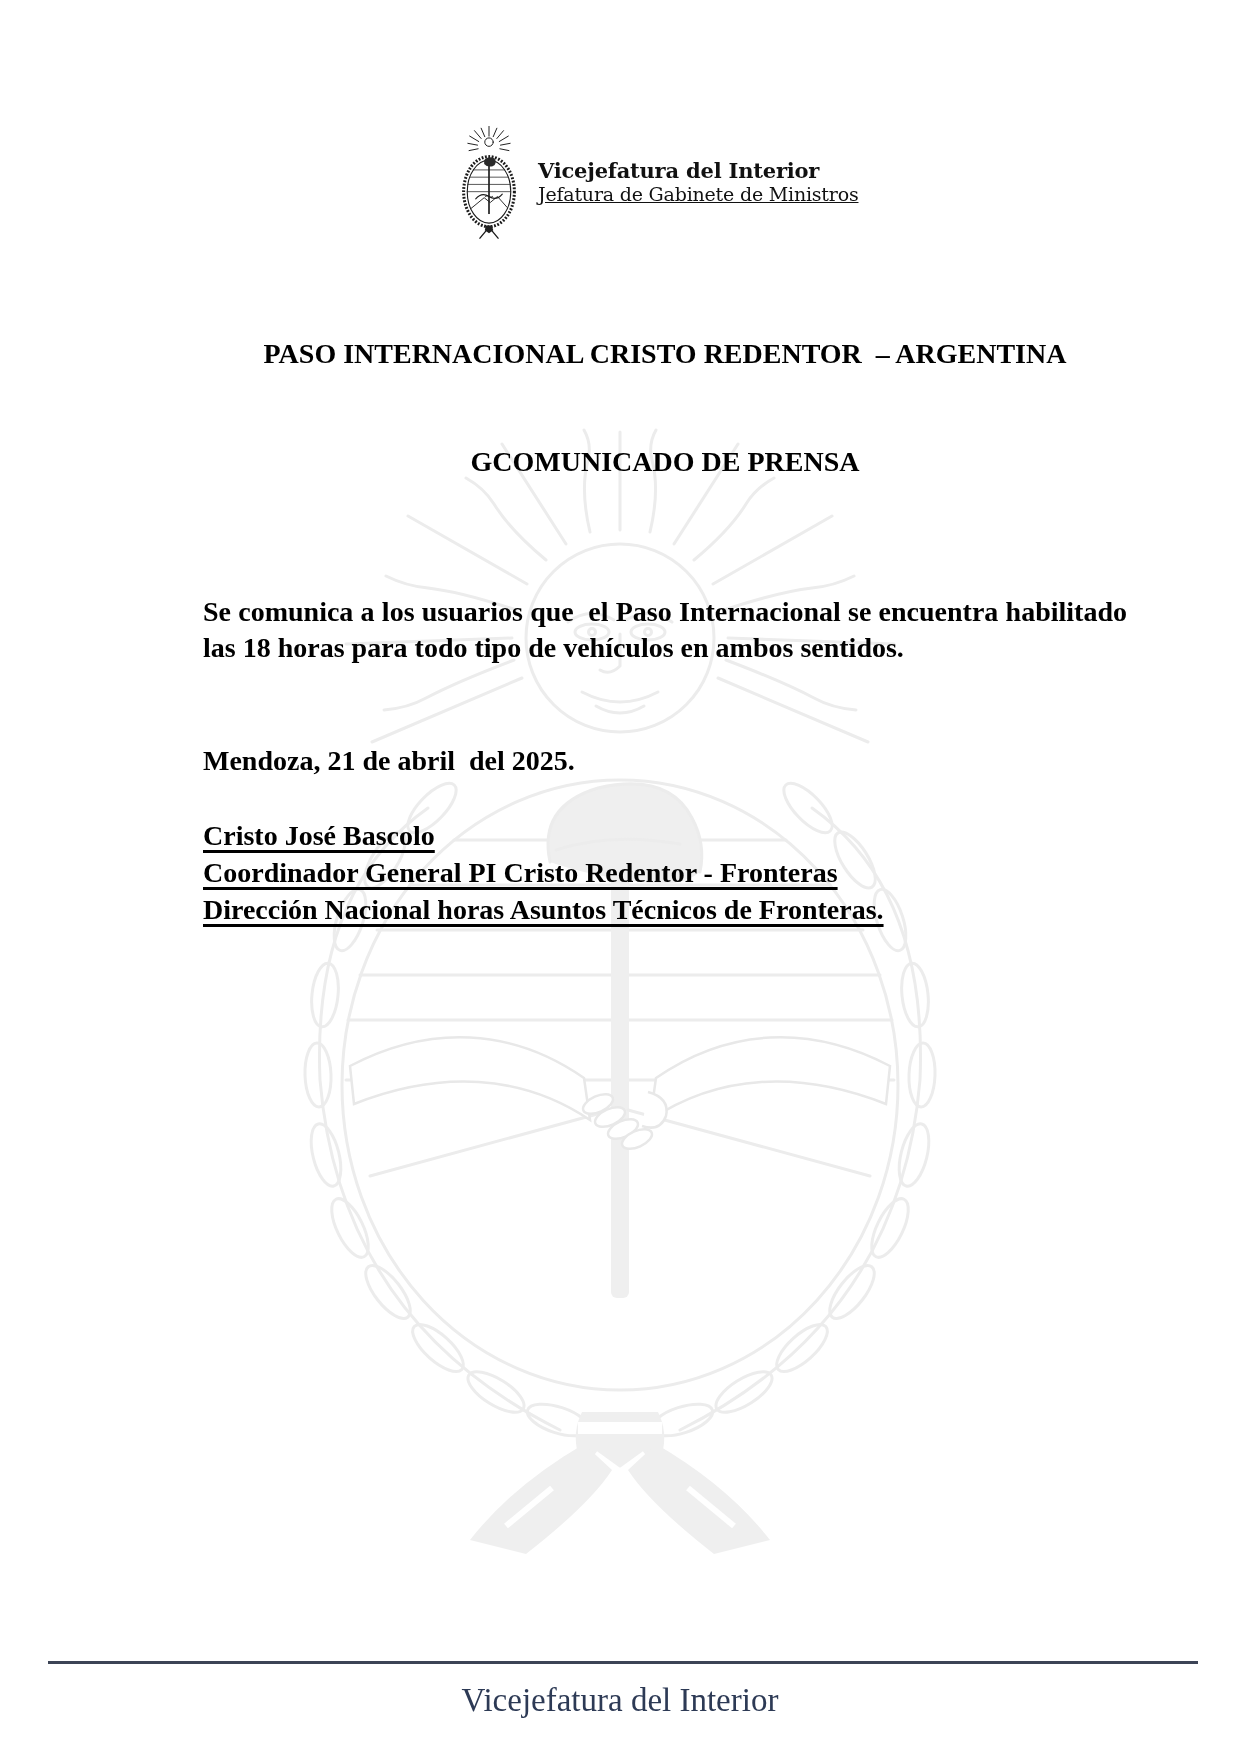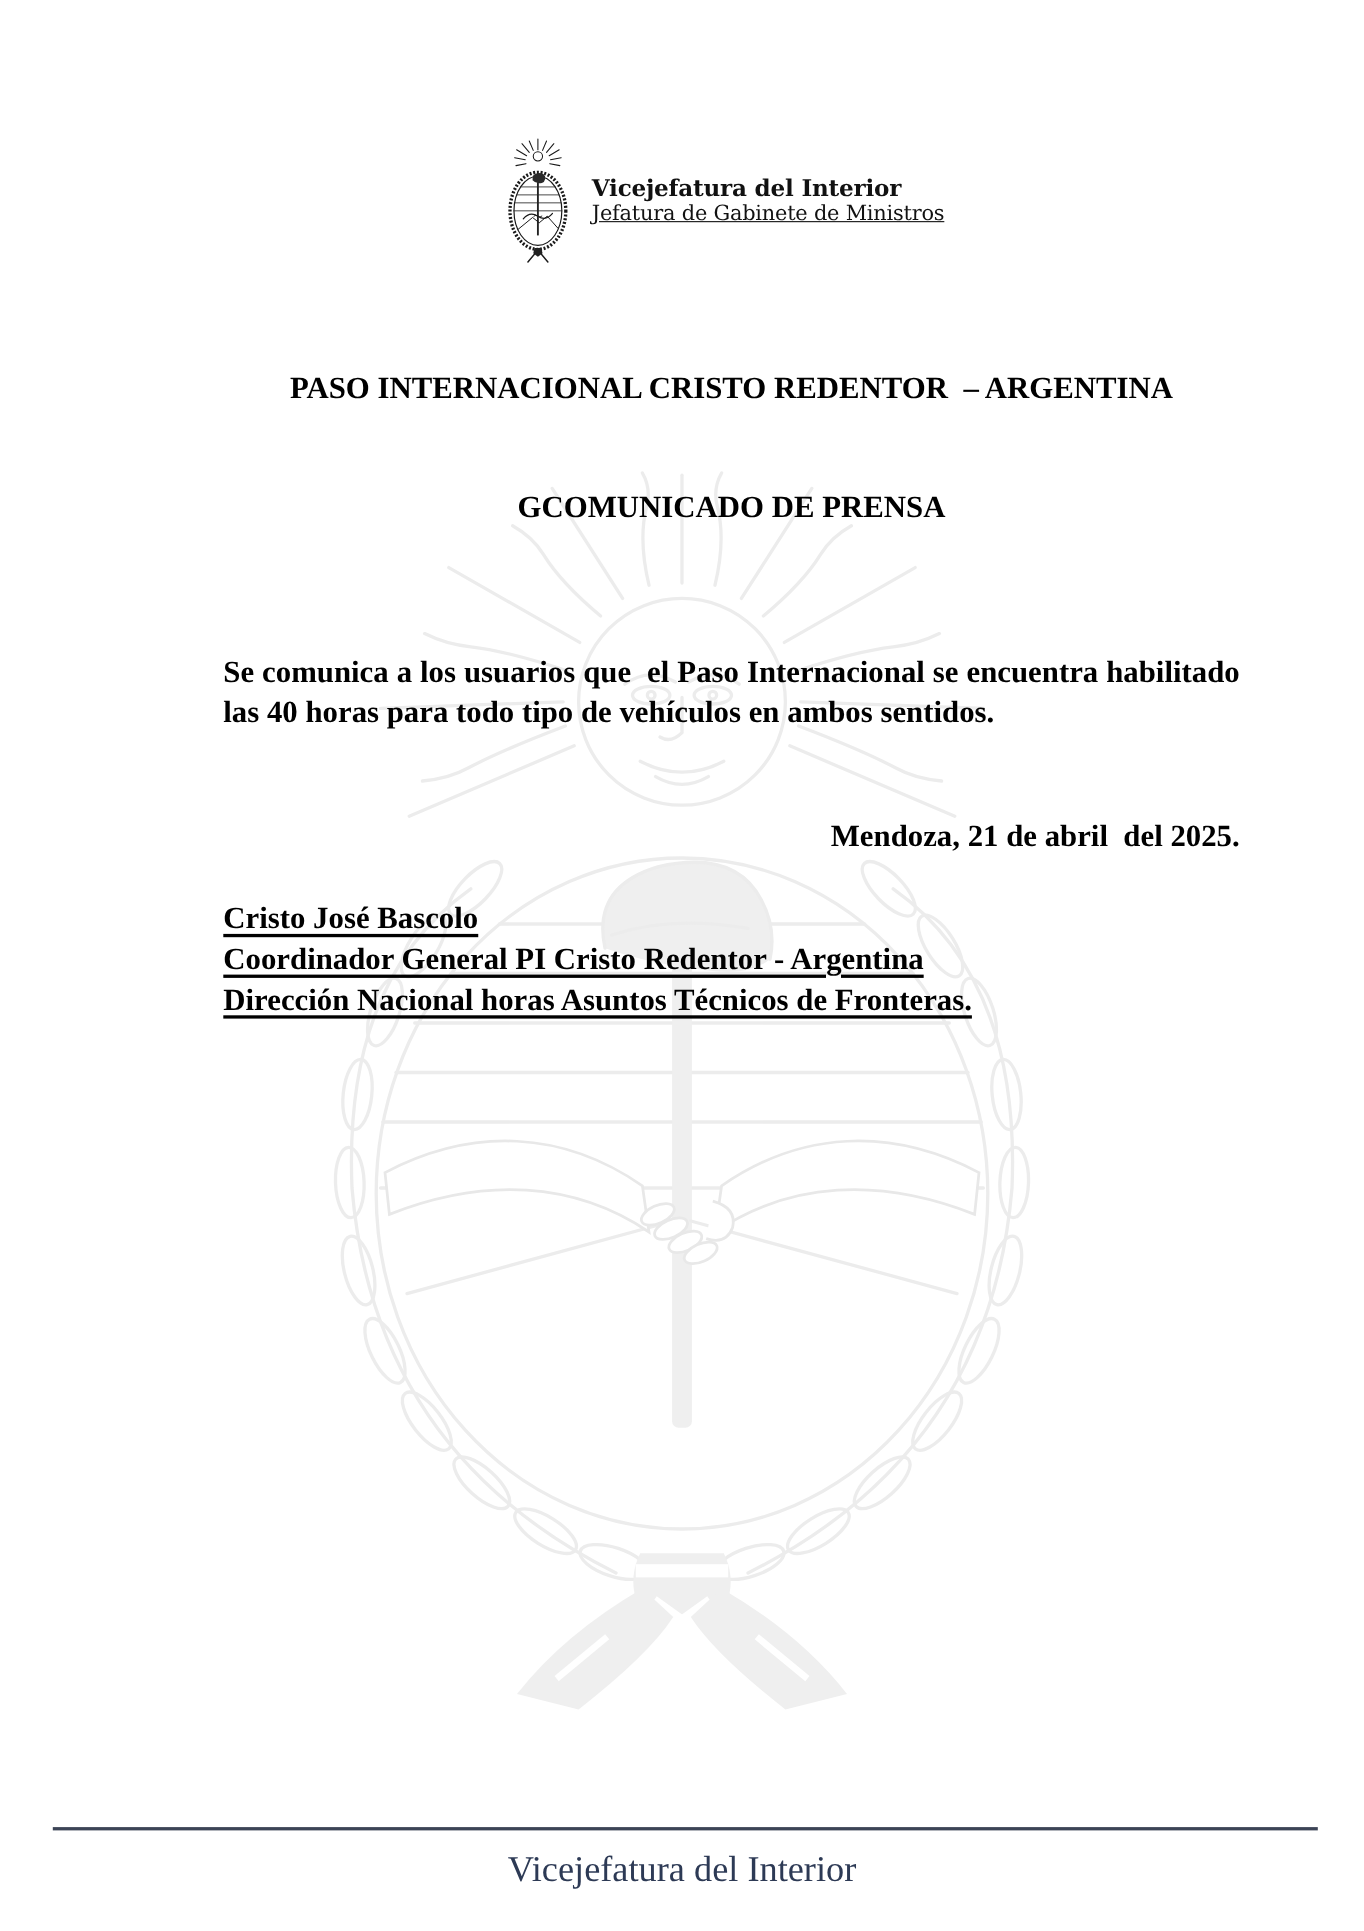--- a/index.html
+++ b/index.html
@@ -16,21 +16,21 @@
     font-size:19px;letter-spacing:-0.2px;color:#111;margin-top:4px;text-decoration:underline;}
   
   .watermark{position:absolute;left:250px;top:420px;width:740px;height:1150px;z-index:0;}
   
   .doc{position:absolute;left:203px;top:264px;width:924px;z-index:1;
     font-weight:700;font-size:28px;line-height:36px;}
   .title{text-align:center;white-space:pre-wrap;}
   .para{text-align:justify;white-space:pre-wrap;margin:0;}
   .para1{margin-top:42px;}
   .para2{margin-top:50px;}
-  .dateline{text-align:right;white-space:pre-wrap;margin-top:77px;}
+  .dateline{white-space:pre-wrap;margin-top:77px;}
   .signature{margin-top:38px;line-height:37px;}
   .signature div{text-decoration:underline;text-decoration-thickness:2.5px;text-underline-offset:5px;}
   
   .footer-line{position:absolute;left:48px;top:1661px;width:1150px;height:3px;background:#3c4456;z-index:1;}
   .footer-text{position:absolute;left:0;top:1682px;width:1240px;text-align:center;
     font-family:"Liberation Serif","DejaVu Serif",serif;font-size:33px;color:#2d3a55;z-index:1;}
   .wm{stroke:#ececec;fill:none;stroke-width:3;stroke-linecap:round;}
   .wmfill{fill:#efefef;stroke:none;}
   .wmwhite{fill:#ffffff;stroke:#e8e8e8;stroke-width:2.5;}
   .lg{stroke:#1a1a1a;fill:none;stroke-linecap:round;}
@@ -188,27 +188,27 @@
     <div class="brand-name">Vicejefatura del Interior</div>
     <div class="brand-parent">Jefatura de Gabinete de Ministros</div>
   </div>
 
   <div class="doc">
     <div class="title">
       <div>PASO INTERNACIONAL CRISTO REDENTOR  – ARGENTINA</div>
       <div>GCOMUNICADO DE PRENSA</div>
     </div>
 
-    <p class="para para1">Se comunica a los usuarios que  el Paso Internacional se encuentra habilitado las 40 horas para todo tipo de vehículos en ambos sentidos.</p>
+    <p class="para para1">Se comunica a los usuarios que  el Paso Internacional se encuentra habilitado las 18 horas para todo tipo de vehículos en ambos sentidos.</p>
 
     <div class="dateline">Mendoza, 21 de abril  del 2025.</div>
 
     <div class="signature">
       <div>Cristo José Bascolo</div>
-      <div>Coordinador General PI Cristo Redentor -  Argentina</div>
+      <div>Coordinador General PI Cristo Redentor -  Fronteras</div>
       <div>Dirección Nacional horas Asuntos Técnicos de Fronteras.</div>
     </div>
   </div>
 
   <div class="footer-line"></div>
   <div class="footer-text">Vicejefatura del Interior</div>
 
 </div>
 
 </body></html>

